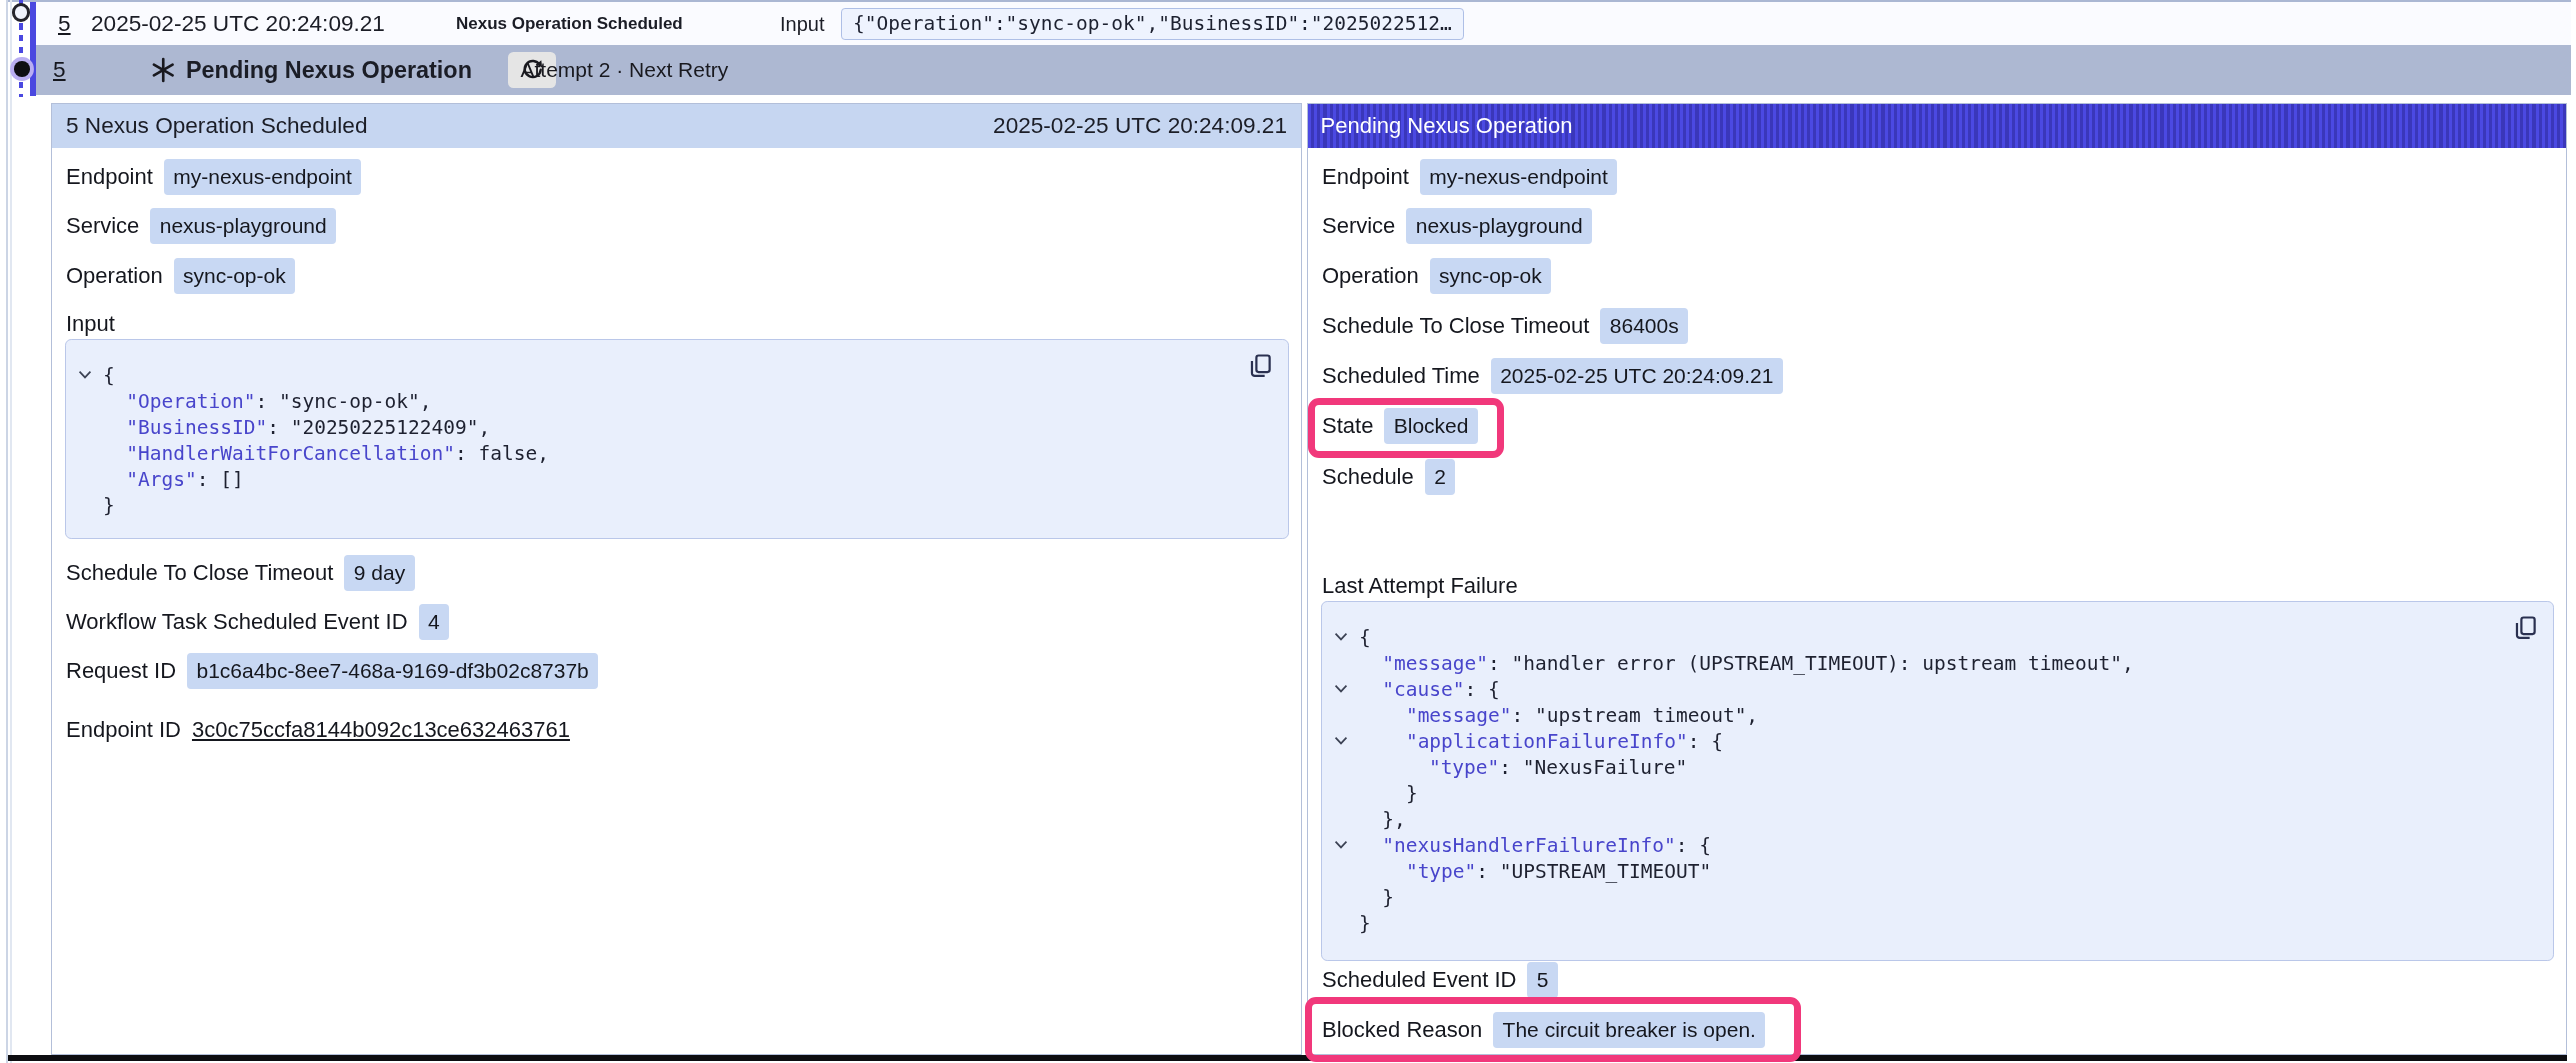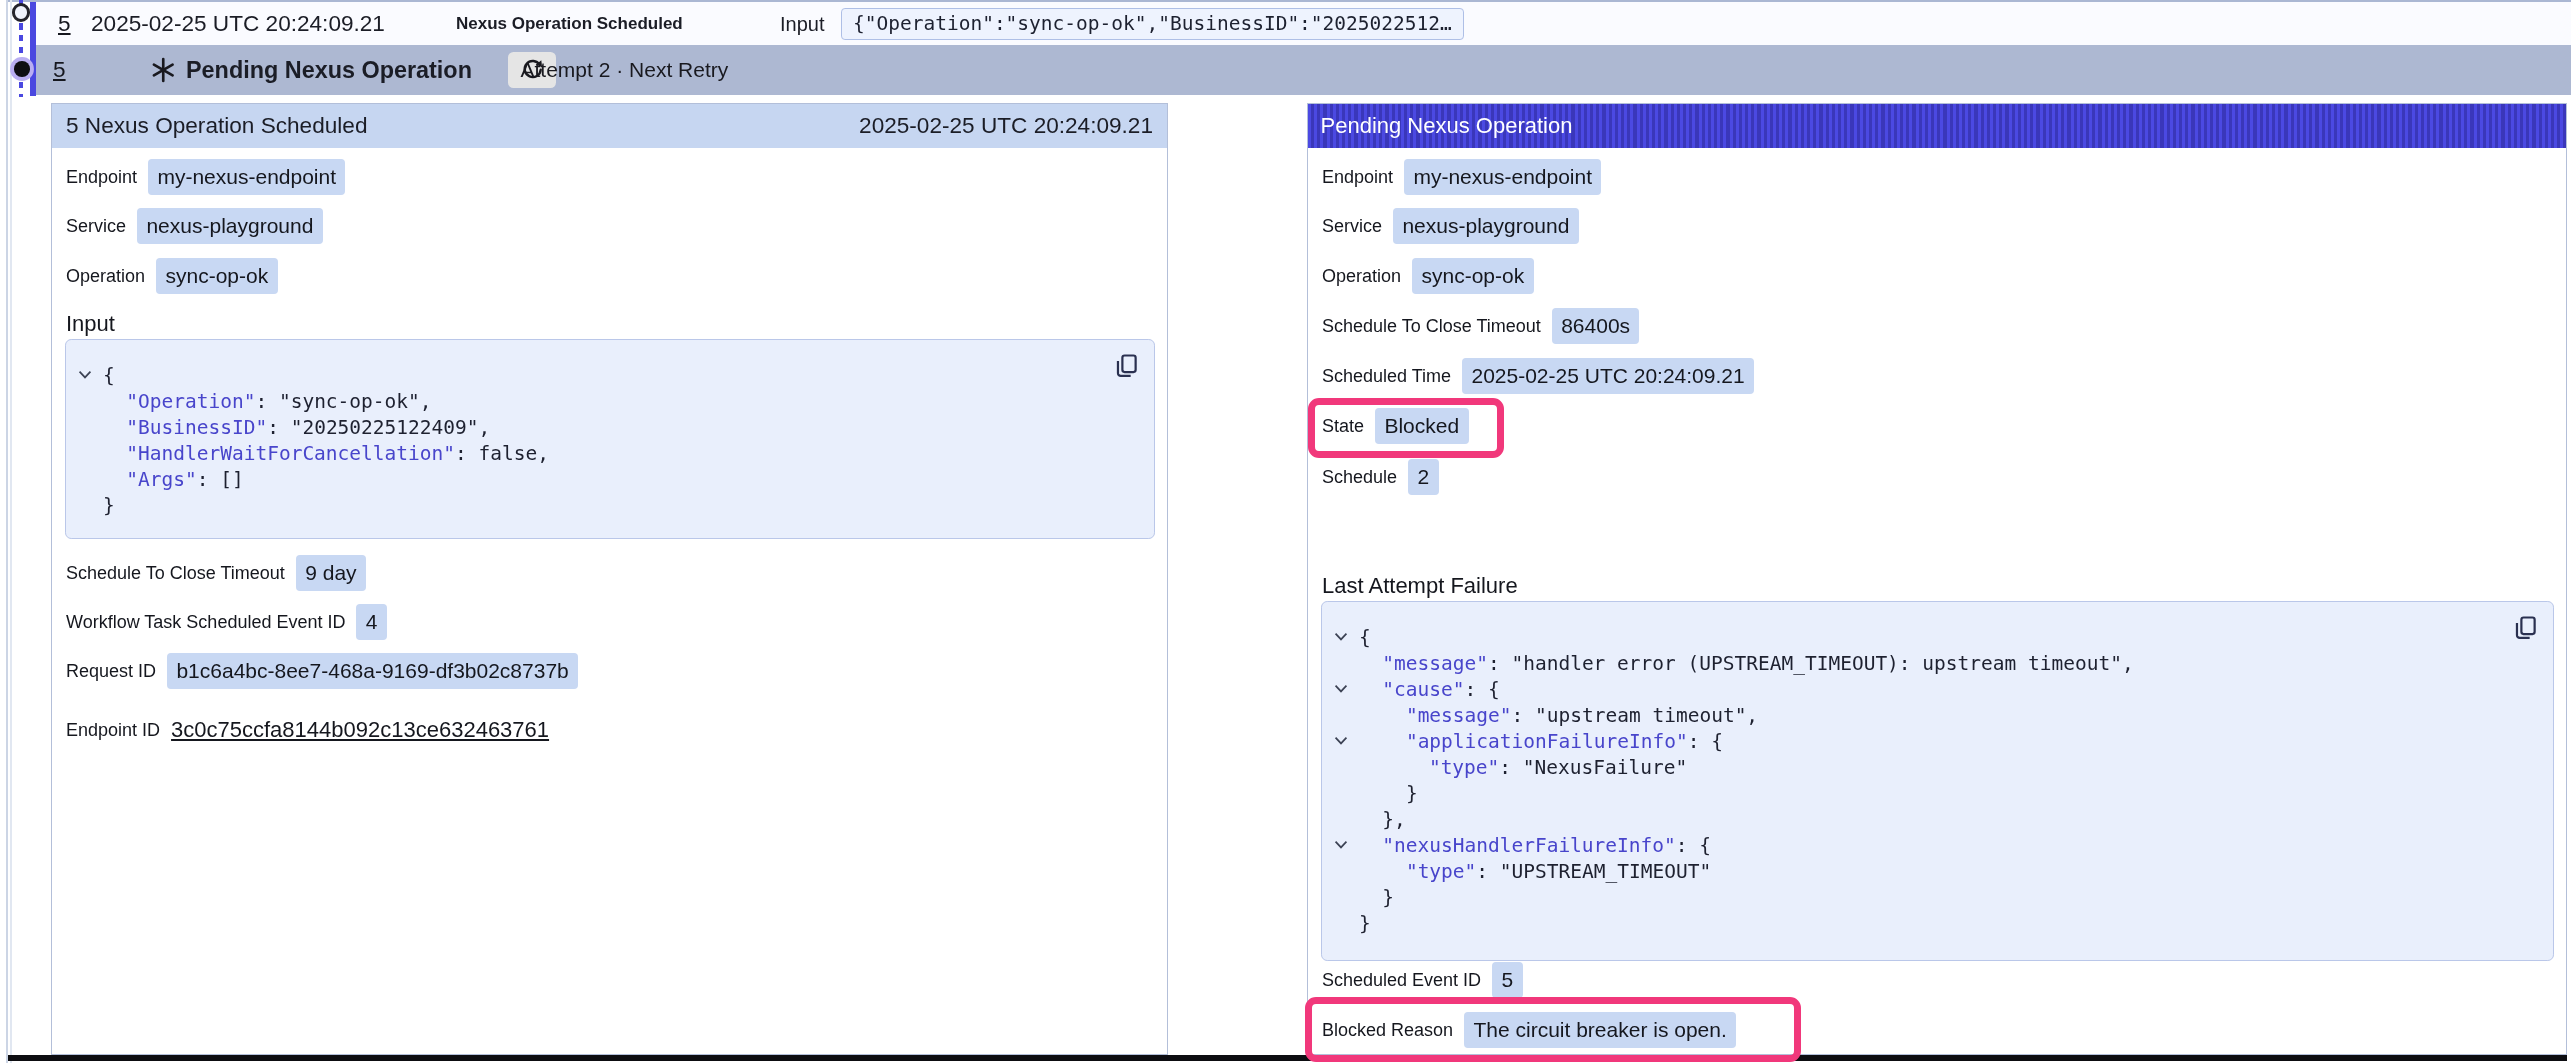--- a/index.html
+++ b/index.html
@@ -32,30 +32,30 @@
   .r1-chip { left:805px; top:5.5px; height:32px; line-height:29px; padding:0 11px;
              background:#eef3fe; border:1.6px solid #aebfe6; border-radius:3.9px;
              font-family:"DejaVu Sans Mono","Liberation Mono",monospace; font-size:19.5px; color:#1d2130; }
   .r2-icon { left:114px; top:50%; transform:translateY(-50%); width:26.5px; height:26.5px; }
   .r2-title { left:150px; font-size:23.4px; font-weight:700; top:50%; transform:translateY(-50%); }
   .r2-badge { left:472px; top:7px; height:36px; background:#e5e5e5; border-radius:5.5px;
               display:flex; align-items:center; gap:9.4px; padding:0 12.5px; font-size:21px; color:#19191f; }
 
   
   .panel { position:absolute; top:103px; height:952px; background:#ffffff; border:1.6px solid #b3bfd9; z-index:1; }
-  .panel-left  { left:51px;  width:1117px; }
+  .panel-left  { left:51px;  width:1251px; }
   .panel-right { left:1307px; width:1260px; }
   .ph-left { position:absolute; left:0; right:0; top:0; height:44px; background:#c6d6f1;
              display:flex; justify-content:space-between; align-items:center; padding:0 14px; font-size:22.6px; }
   .ph-right { position:absolute; left:0; right:0; top:0; height:44px; color:#ffffff; font-size:22px;
               line-height:44px; padding:0 12.5px;
               background:repeating-linear-gradient(90deg,#4b49e2 0 3.1px,#3a37ba 3.1px 6.2px); }
 
   .frow { position:absolute; left:14px; height:36px; display:flex; align-items:center; gap:11px; white-space:nowrap; }
-  .flabel { font-size:18px; color:#15171e; }
+  .flabel { font-size:22px; color:#15171e; }
   .fbadge { background:#c8d8f3; border-radius:3.9px; height:36px; line-height:36px; padding:0 9.4px;
             font-size:21px; color:#15171e; }
   .flink { font-size:22px; color:#15171e; text-decoration:underline; }
   .sublabel { position:absolute; left:14px; font-size:22px; color:#15171e; }
 
   
   .codeblock { position:absolute; left:12.5px; right:12.5px; background:#e9effc; border:1.6px solid #bac7e9;
                border-radius:6.2px; padding:22px 15.6px 0 9.4px;
                font-family:"DejaVu Sans Mono","Liberation Mono",monospace; font-size:19.5px; color:#1e2130; }
   .cl { display:flex; align-items:center; height:26px; }

